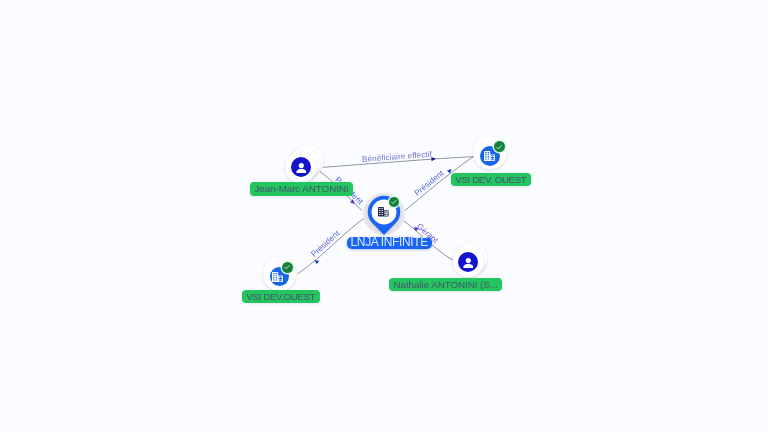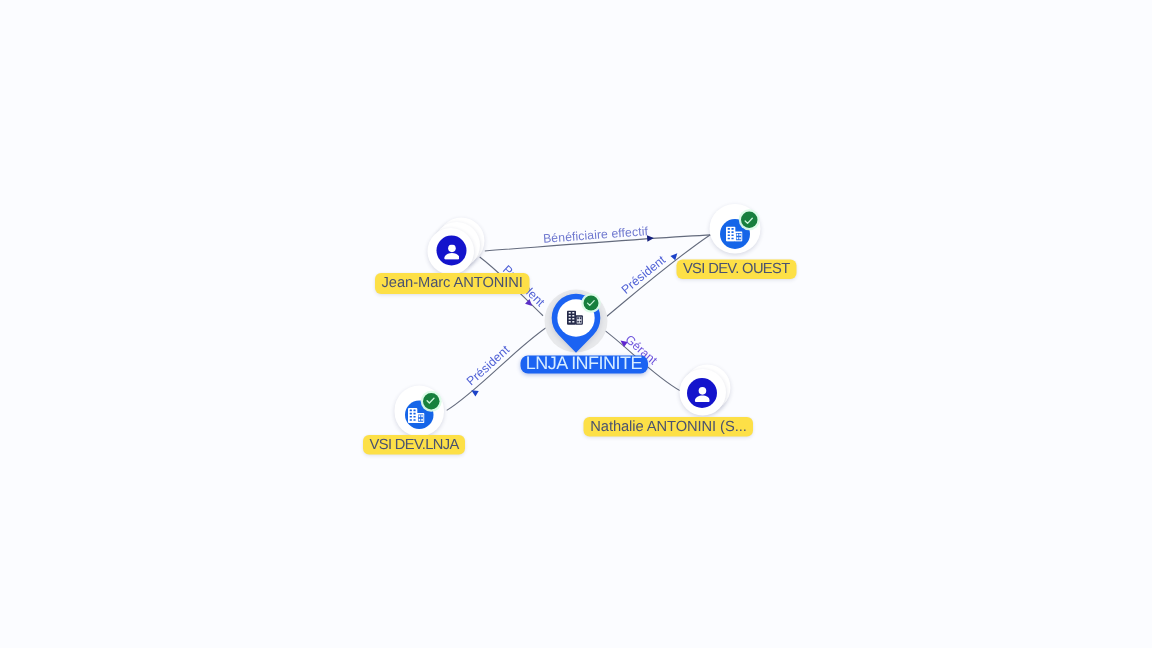--- a/index.html
+++ b/index.html
@@ -11,21 +11,21 @@
   .edge-path{fill:none;stroke:#646b7d;stroke-width:0.72;}
   .edge-label{font-size:8.15px;font-family:"Liberation Sans",sans-serif;letter-spacing:0.05px;}
   .node{position:absolute;}
   .halo{position:absolute;border-radius:50%;background:#e9eaec;}
   .disc{position:absolute;border-radius:50%;background:#ffffff;
         box-shadow:0 1px 3px rgba(30,40,90,0.16);}
   .inner{position:absolute;border-radius:50%;display:flex;align-items:center;justify-content:center;}
   [data-name="node-glyph"] > svg, .inner > svg{display:block;}
   .badge{position:absolute;border-radius:50%;background:#17803d;display:flex;align-items:center;justify-content:center;
          box-shadow:0 0 0 1.5px rgba(220,252,231,0.95);}
-  .nlabel{position:absolute;white-space:nowrap;background:#fde047;border-radius:4px;
+  .nlabel{position:absolute;white-space:nowrap;background:#22c55e;border-radius:4px;
           color:#4a5270;font-size:9.8px;line-height:11.5px;padding:1px 4.5px;letter-spacing:-0.05px;
           box-shadow:0 1px 2.5px rgba(30,40,90,0.10), 0 0 0 0.5px rgba(30,40,90,0.02);}
   .nlabel.caps{letter-spacing:-0.42px;}
   .nlabel.sel{background:#1b63f2;color:#d6ecff;font-size:12px;line-height:11.6px;border-radius:5px;padding:0 4.0px;letter-spacing:-0.35px;
           box-shadow:0 1px 3px rgba(20,60,170,0.30);}
   .pin-svg{position:absolute;left:0;top:0;width:768px;height:432px;overflow:visible;
            filter:drop-shadow(0 1px 2px rgba(30,40,90,0.18));}
 </style>
 </head>
 <body>
@@ -160,21 +160,21 @@
             <rect x="85" y="45" width="10.5" height="12.5" rx="1.4" fill="#ffffff"></rect>
             <rect x="68.5" y="68" width="10.5" height="12.5" rx="1.4" fill="#ffffff"></rect>
             <rect x="85" y="68" width="10.5" height="12.5" rx="1.4" fill="#ffffff"></rect>
           </svg>
         </div>
         <div class="badge" data-name="verified-badge" style="left: 281.7px; top: 261.9px; width: 11px; height: 11px; background: rgb(23, 128, 61);">
           <svg viewBox="0 0 24 24" width="7.975" height="7.975" data-name="check-icon">
             <path d="M5.2 12.6 L9.8 17.2 L19.0 7.4" fill="none" stroke="#c9f5d9" stroke-width="2.6" stroke-linecap="round" stroke-linejoin="round"></path>
           </svg>
         </div>
-        <div class="nlabel caps" data-name="node-label" style="left: 241.9px; top: 289.6px;">VSI DEV.LNJA</div>
+        <div class="nlabel caps" data-name="node-label" style="left: 241.9px; top: 289.6px;">VSI DEV.OUEST</div>
       </div>
       <div class="node" data-name="node-nat" style="left: 0px; top: 0px;">
         <div class="disc" data-name="stacked-disc" style="left: 455.7px; top: 242.7px; width: 31.4px; height: 31.4px;"></div>
         <div class="disc" data-name="node-disc" style="left: 452.5px; top: 245.9px; width: 31.4px; height: 31.4px;"></div>
         <div class="inner" data-name="node-icon-circle" style="left: 458.2px; top: 251.6px; width: 20px; height: 20px; background: rgb(20, 20, 204);"></div>
         <div data-name="node-glyph" style="position: absolute; left: 462.9px; top: 257.75px; width: 10.6px; height: 10.1px;">
           <svg viewBox="0 0 100 95" preserveAspectRatio="none" width="100%" height="100%" data-name="person-icon">
             <circle cx="50" cy="24" r="24" fill="#ffffff"></circle>
             <path d="M50 53 C26 53 6 66 2.5 82 C0.6 90 5 95 13 95 H87 C95 95 99.4 90 97.5 82 C94 66 74 53 50 53 Z" fill="#ffffff"></path>
           </svg>

